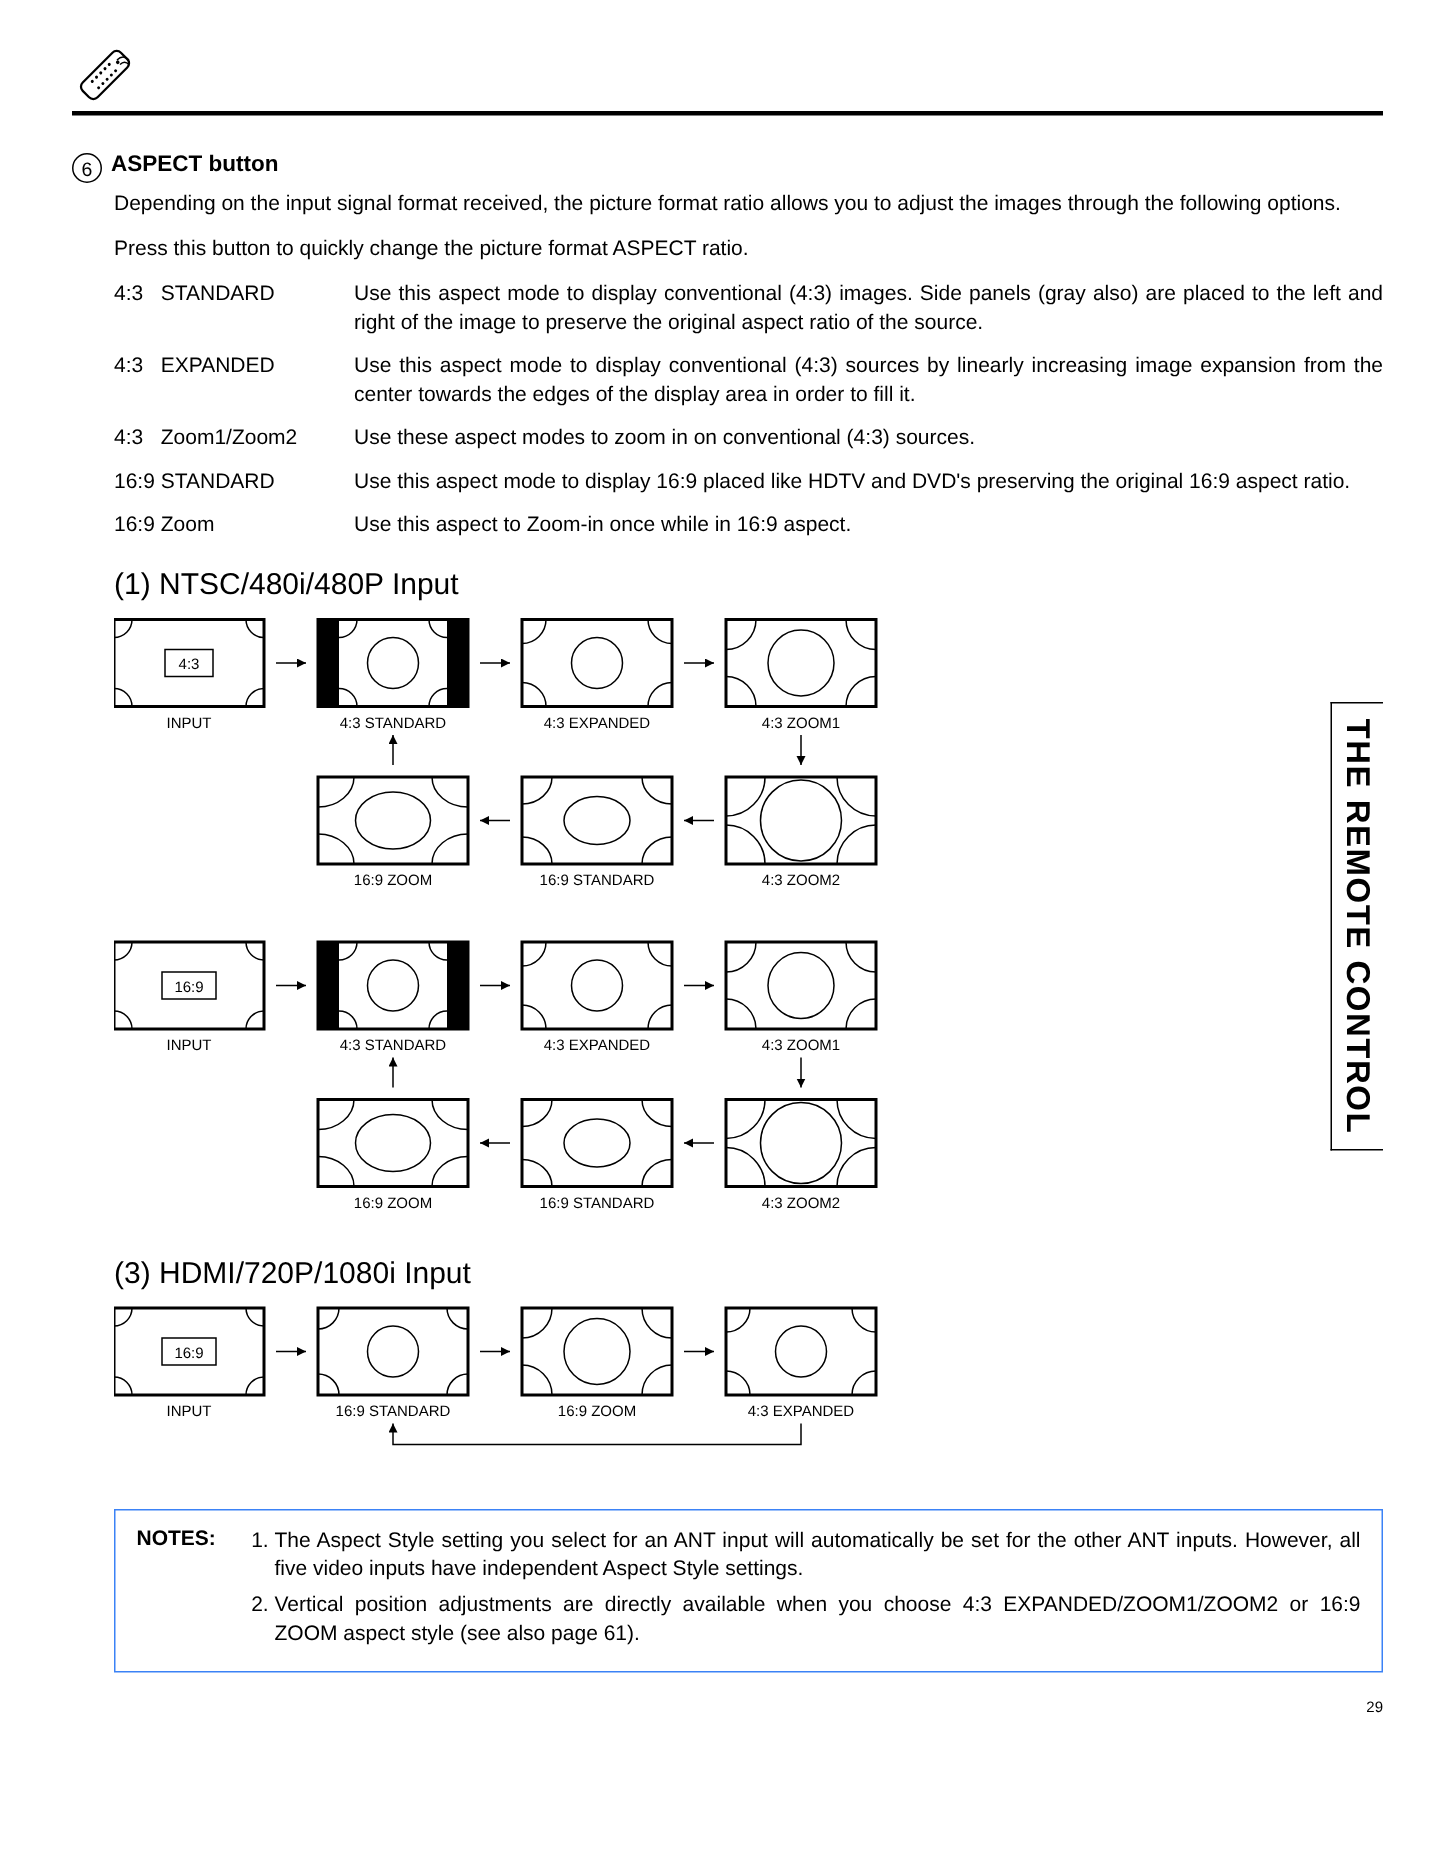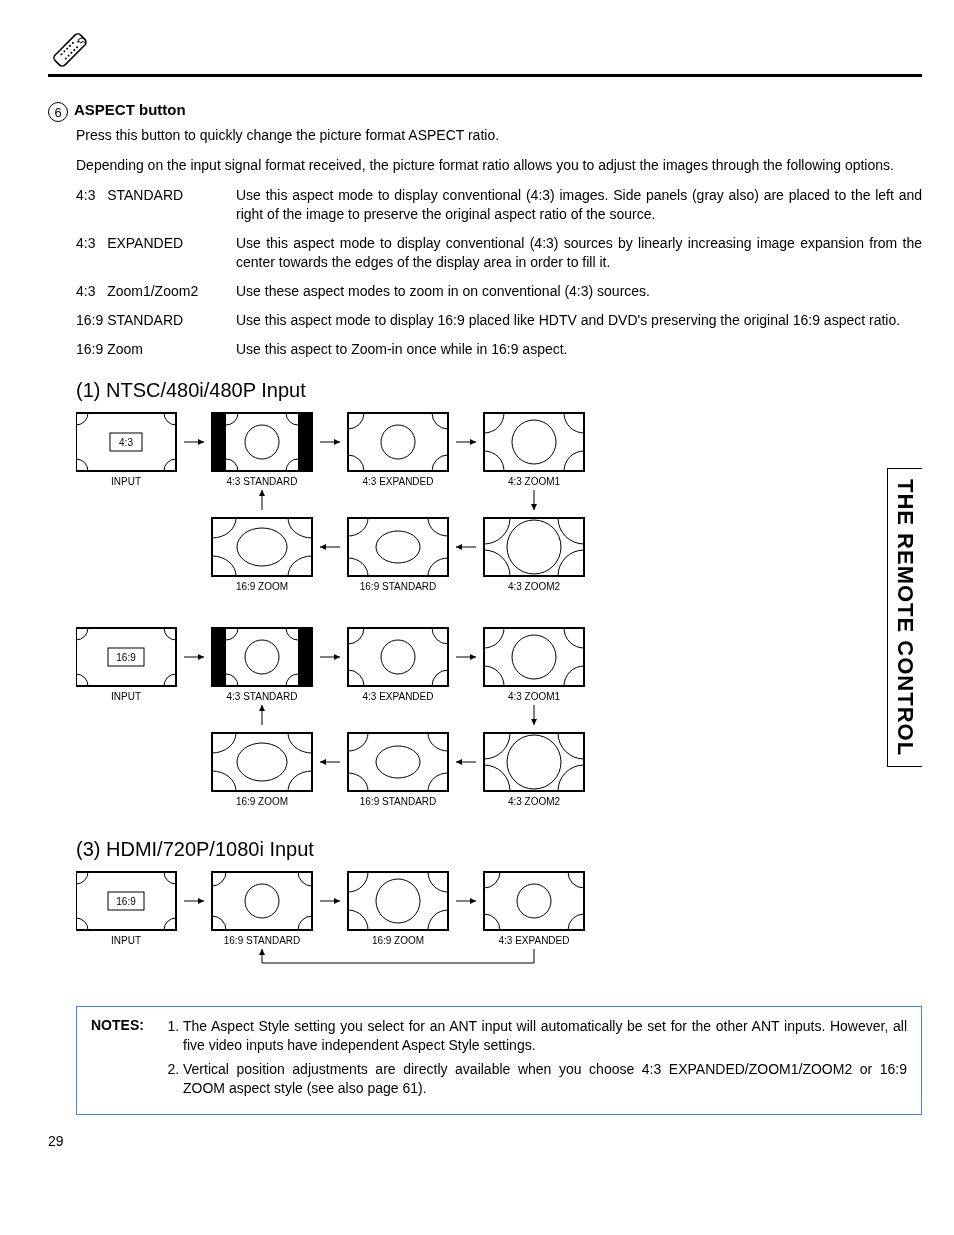--- a/index.html
+++ b/index.html
@@ -74,21 +74,21 @@
   .notes-box {
     border: 1px solid #3b82f6;
     padding: 10px 14px;
     margin: 26px 0 18px 28px;
     font-size: 14px;
   }
   .notes-row { display: flex; gap: 10px; }
   .notes-label { font-weight: bold; width: 64px; flex-shrink: 0; }
   .notes-list { margin: 0; padding-left: 18px; line-height: 1.35; text-align: justify; }
   .notes-list li { margin-bottom: 6px; }
-  .page-num { text-align: left; font-size: 14px; margin-top: 8px; }
+  .page-num { text-align: right; font-size: 10px; margin-top: 8px; }
   .page-wrap { position: relative; }
 </style>
 </head>
 <body>
 <div class="page-wrap">
 
 <div class="header-row">
   <svg class="remote-icon" viewBox="0 0 44 44">
     <g transform="rotate(45 22 22)">
       <rect x="15" y="4" width="14" height="36" rx="4" fill="none" stroke="#000" stroke-width="1.5"></rect>
@@ -108,22 +108,22 @@
     <path d="M32 15 Q35 12 38 15" fill="none" stroke="#000" stroke-width="1"></path>
   </svg>
 </div>
 
 <div class="section-row">
   <span class="circled-num">6</span>
   <span class="sect-title">ASPECT button</span>
 </div>
 
 <div class="indent">
+  <div class="para">Depending on the input signal format received, the picture format ratio allows you to adjust the images through the following options.</div>
   <div class="para">Press this button to quickly change the picture format ASPECT ratio.</div>
-  <div class="para">Depending on the input signal format received, the picture format ratio allows you to adjust the images through the following options.</div>
 
   <div class="modes-table">
     <div class="mode-row">
       <div class="mode-label">4:3   STANDARD</div>
       <div class="mode-desc">Use this aspect mode to display conventional (4:3) images.  Side panels (gray also) are placed to the left and right of the image to preserve the original aspect ratio of the source.</div>
     </div>
     <div class="mode-row">
       <div class="mode-label">4:3   EXPANDED</div>
       <div class="mode-desc">Use this aspect mode to display conventional (4:3) sources by linearly increasing image expansion from the center towards the edges of the display area in order to fill it.</div>
     </div>

